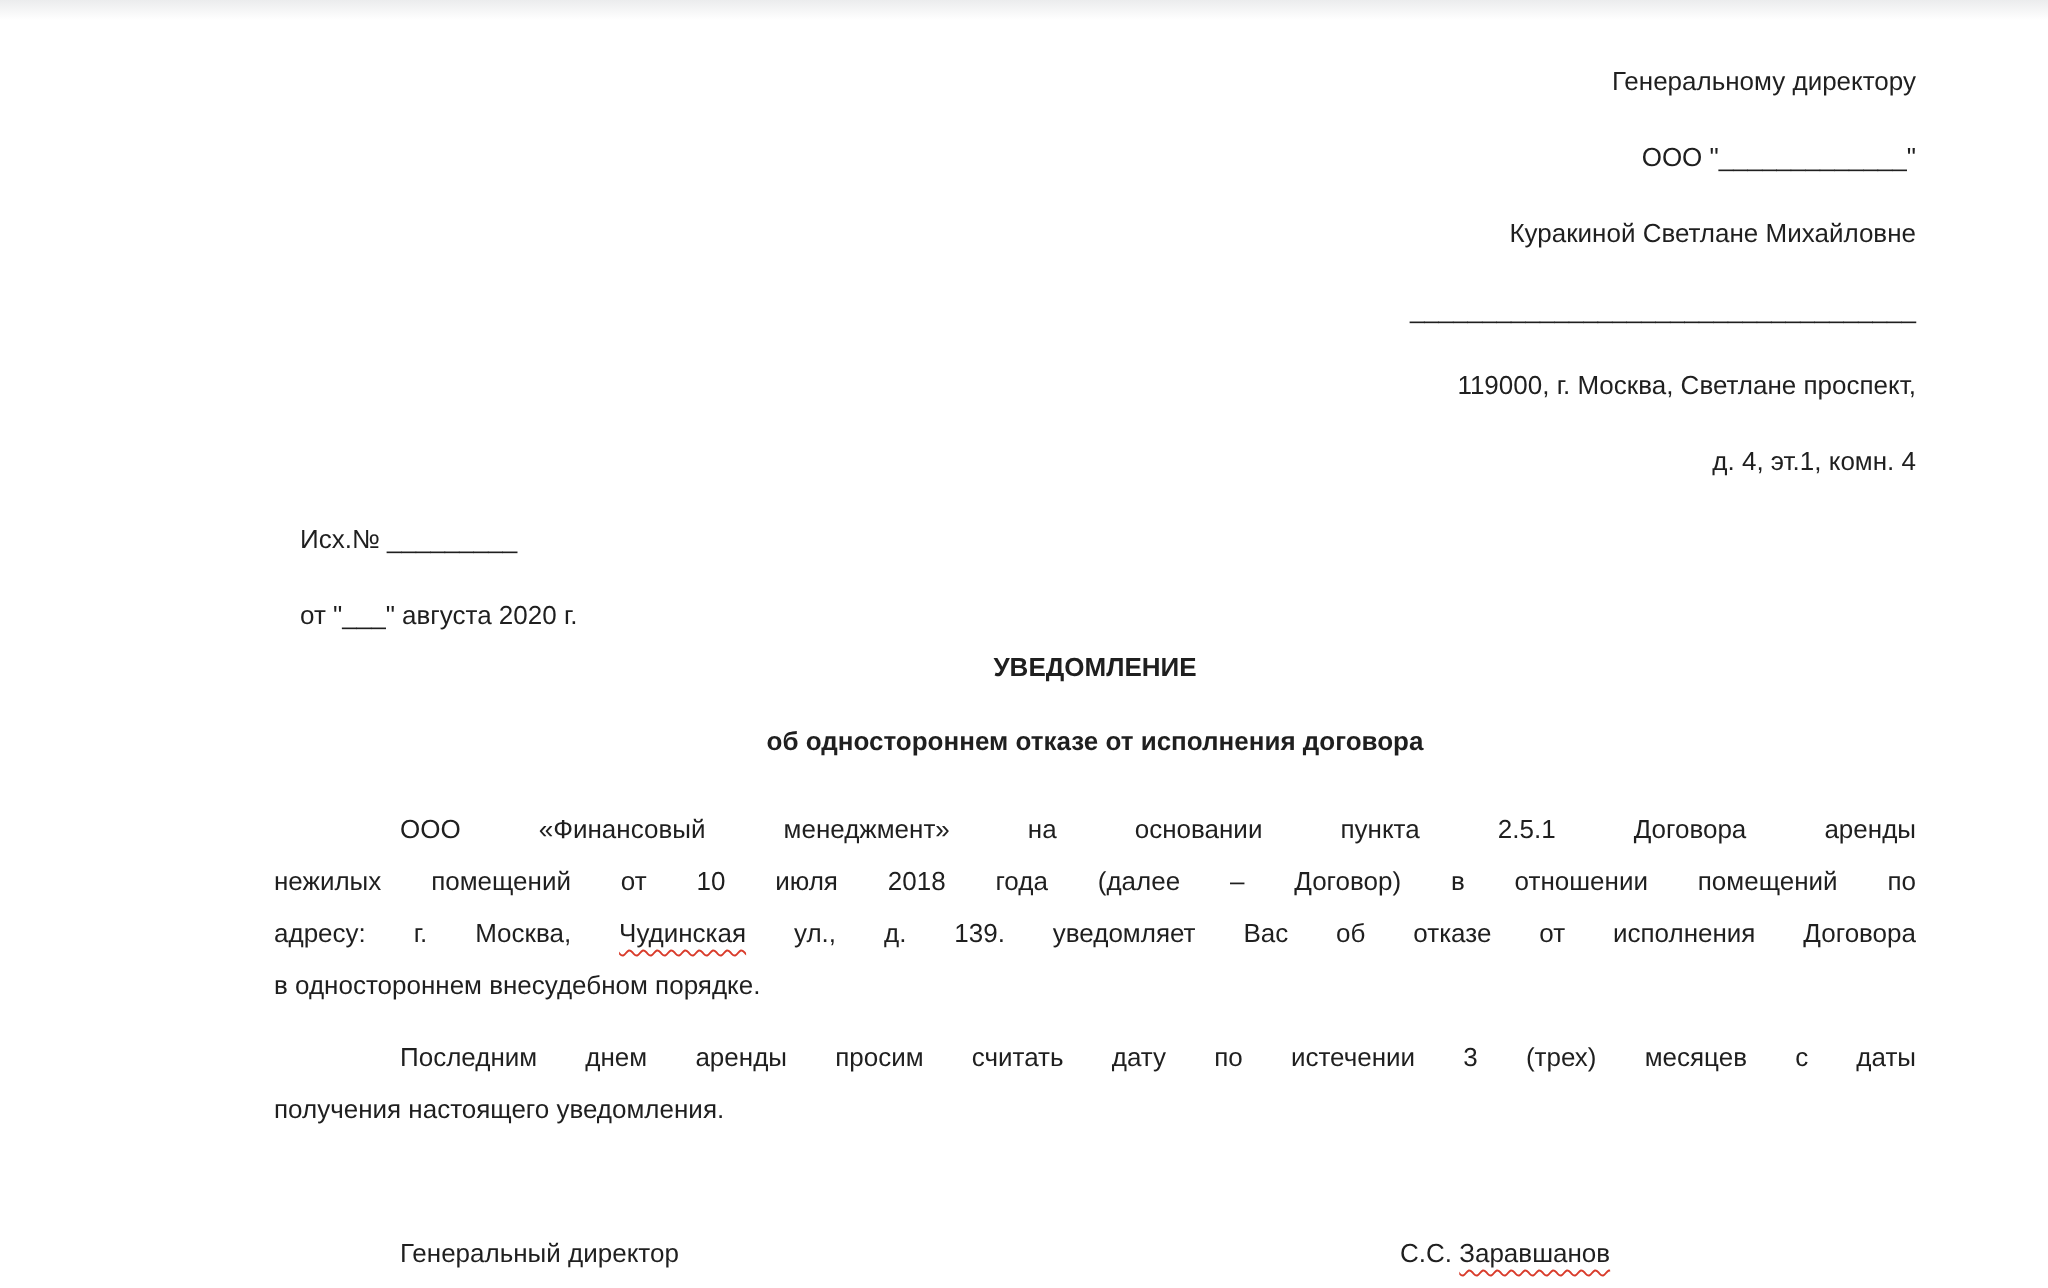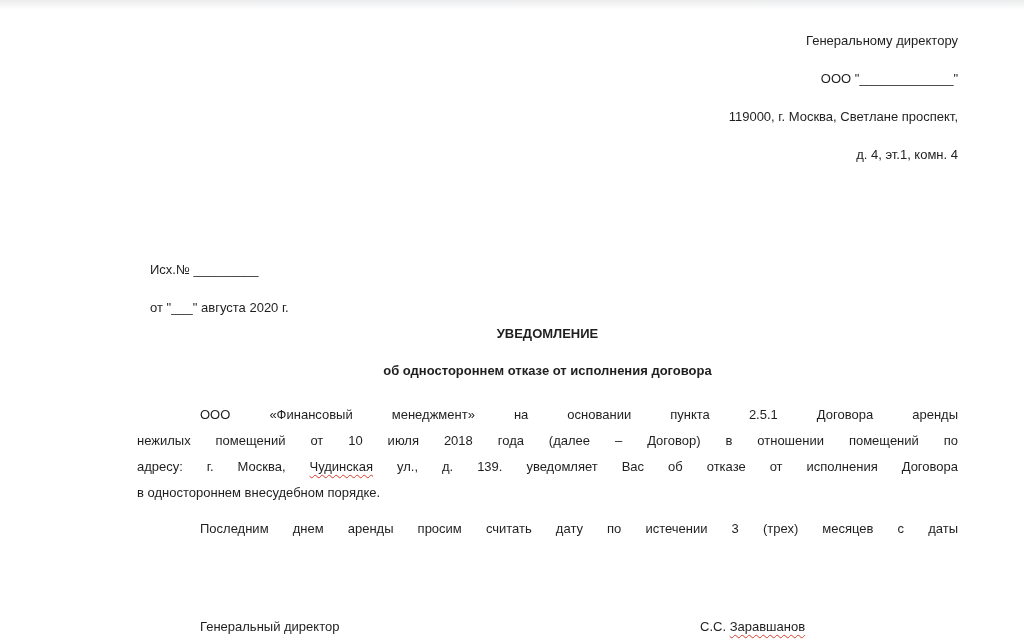--- a/index.html
+++ b/index.html
@@ -47,40 +47,41 @@
     text-underline-offset:3px;
     text-decoration-skip-ink:none;
   }
 </style>
 </head>
 <body>
 
 <div class="page">
   <div class="top-fade"></div>
 
-  <div class="recipient"><div>Генеральному директору</div><div>ООО "_____________"</div><div>119000, г. Москва, Светлане проспект,</div><div>д. 4, эт.1, комн. 4</div></div>
+  <div class="recipient"><div>Генеральному директору</div><div>ООО "_____________"</div><div>Куракиной Светлане Михайловне</div><div>___________________________________</div><div>119000, г. Москва, Светлане проспект,</div><div>д. 4, эт.1, комн. 4</div></div>
 
   <div class="outgoing">
     <div>Исх.№ _________</div>
     <div>от "___" августа 2020 г.</div>
   </div>
 
   <div class="title-block">
     <div>УВЕДОМЛЕНИЕ</div>
     <div>об одностороннем отказе от исполнения договора</div>
   </div>
 
   <div class="body-para p1">
       <div class="jline indent">ООО «Финансовый менеджмент» на основании пункта 2.5.1 Договора аренды</div>
       <div class="jline">нежилых помещений от 10 июля 2018 года (далее – Договор) в отношении помещений по</div>
       <div class="jline">адресу: г. Москва, <span class="sp-err">Чудинская</span> ул., д. 139. уведомляет Вас об отказе от исполнения Договора</div>
       <div class="jline last">в одностороннем внесудебном порядке.</div>
     </div>
 
   <div class="body-para p2">
       <div class="jline indent">Последним днем аренды просим считать дату по истечении 3 (трех) месяцев с даты</div>
+      <div class="jline last">получения настоящего уведомления.</div>
     </div>
 
   <div class="signature">
     <span class="sig-role">Генеральный директор</span>
     <span class="sig-name">С.С. <span class="sp-err">Заравшанов</span></span>
   </div>
 </div>
 
 </body></html>

